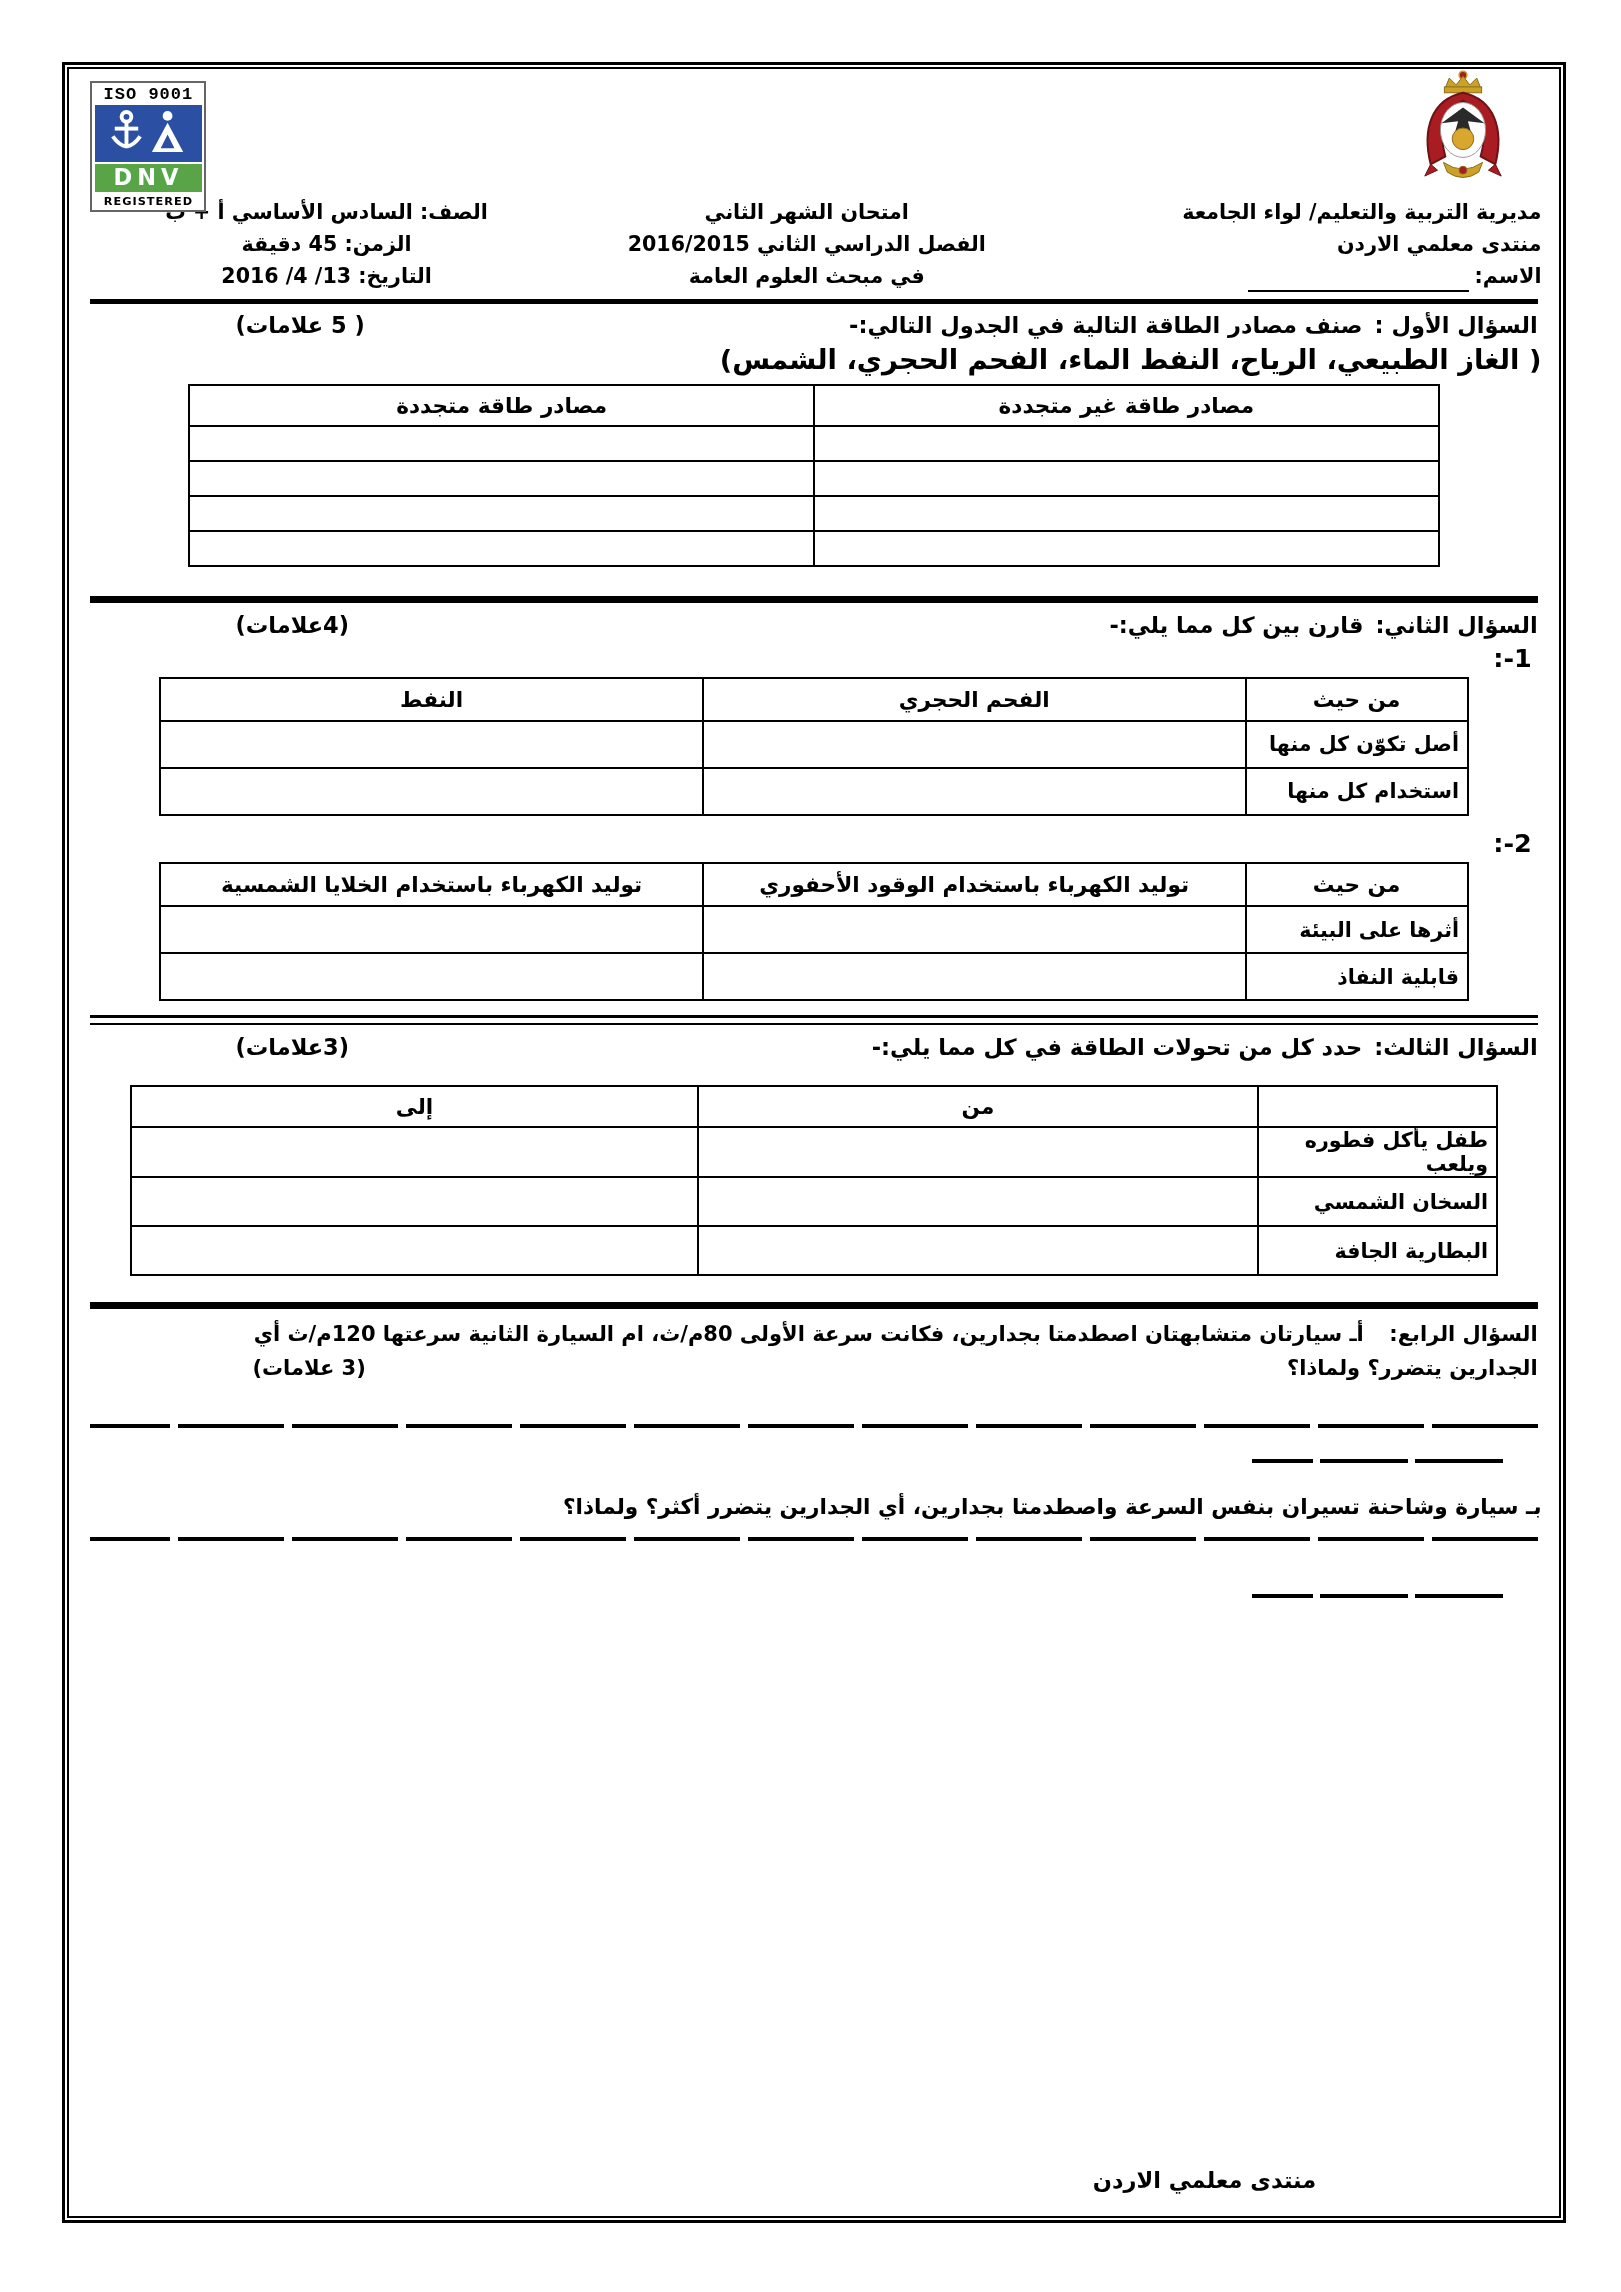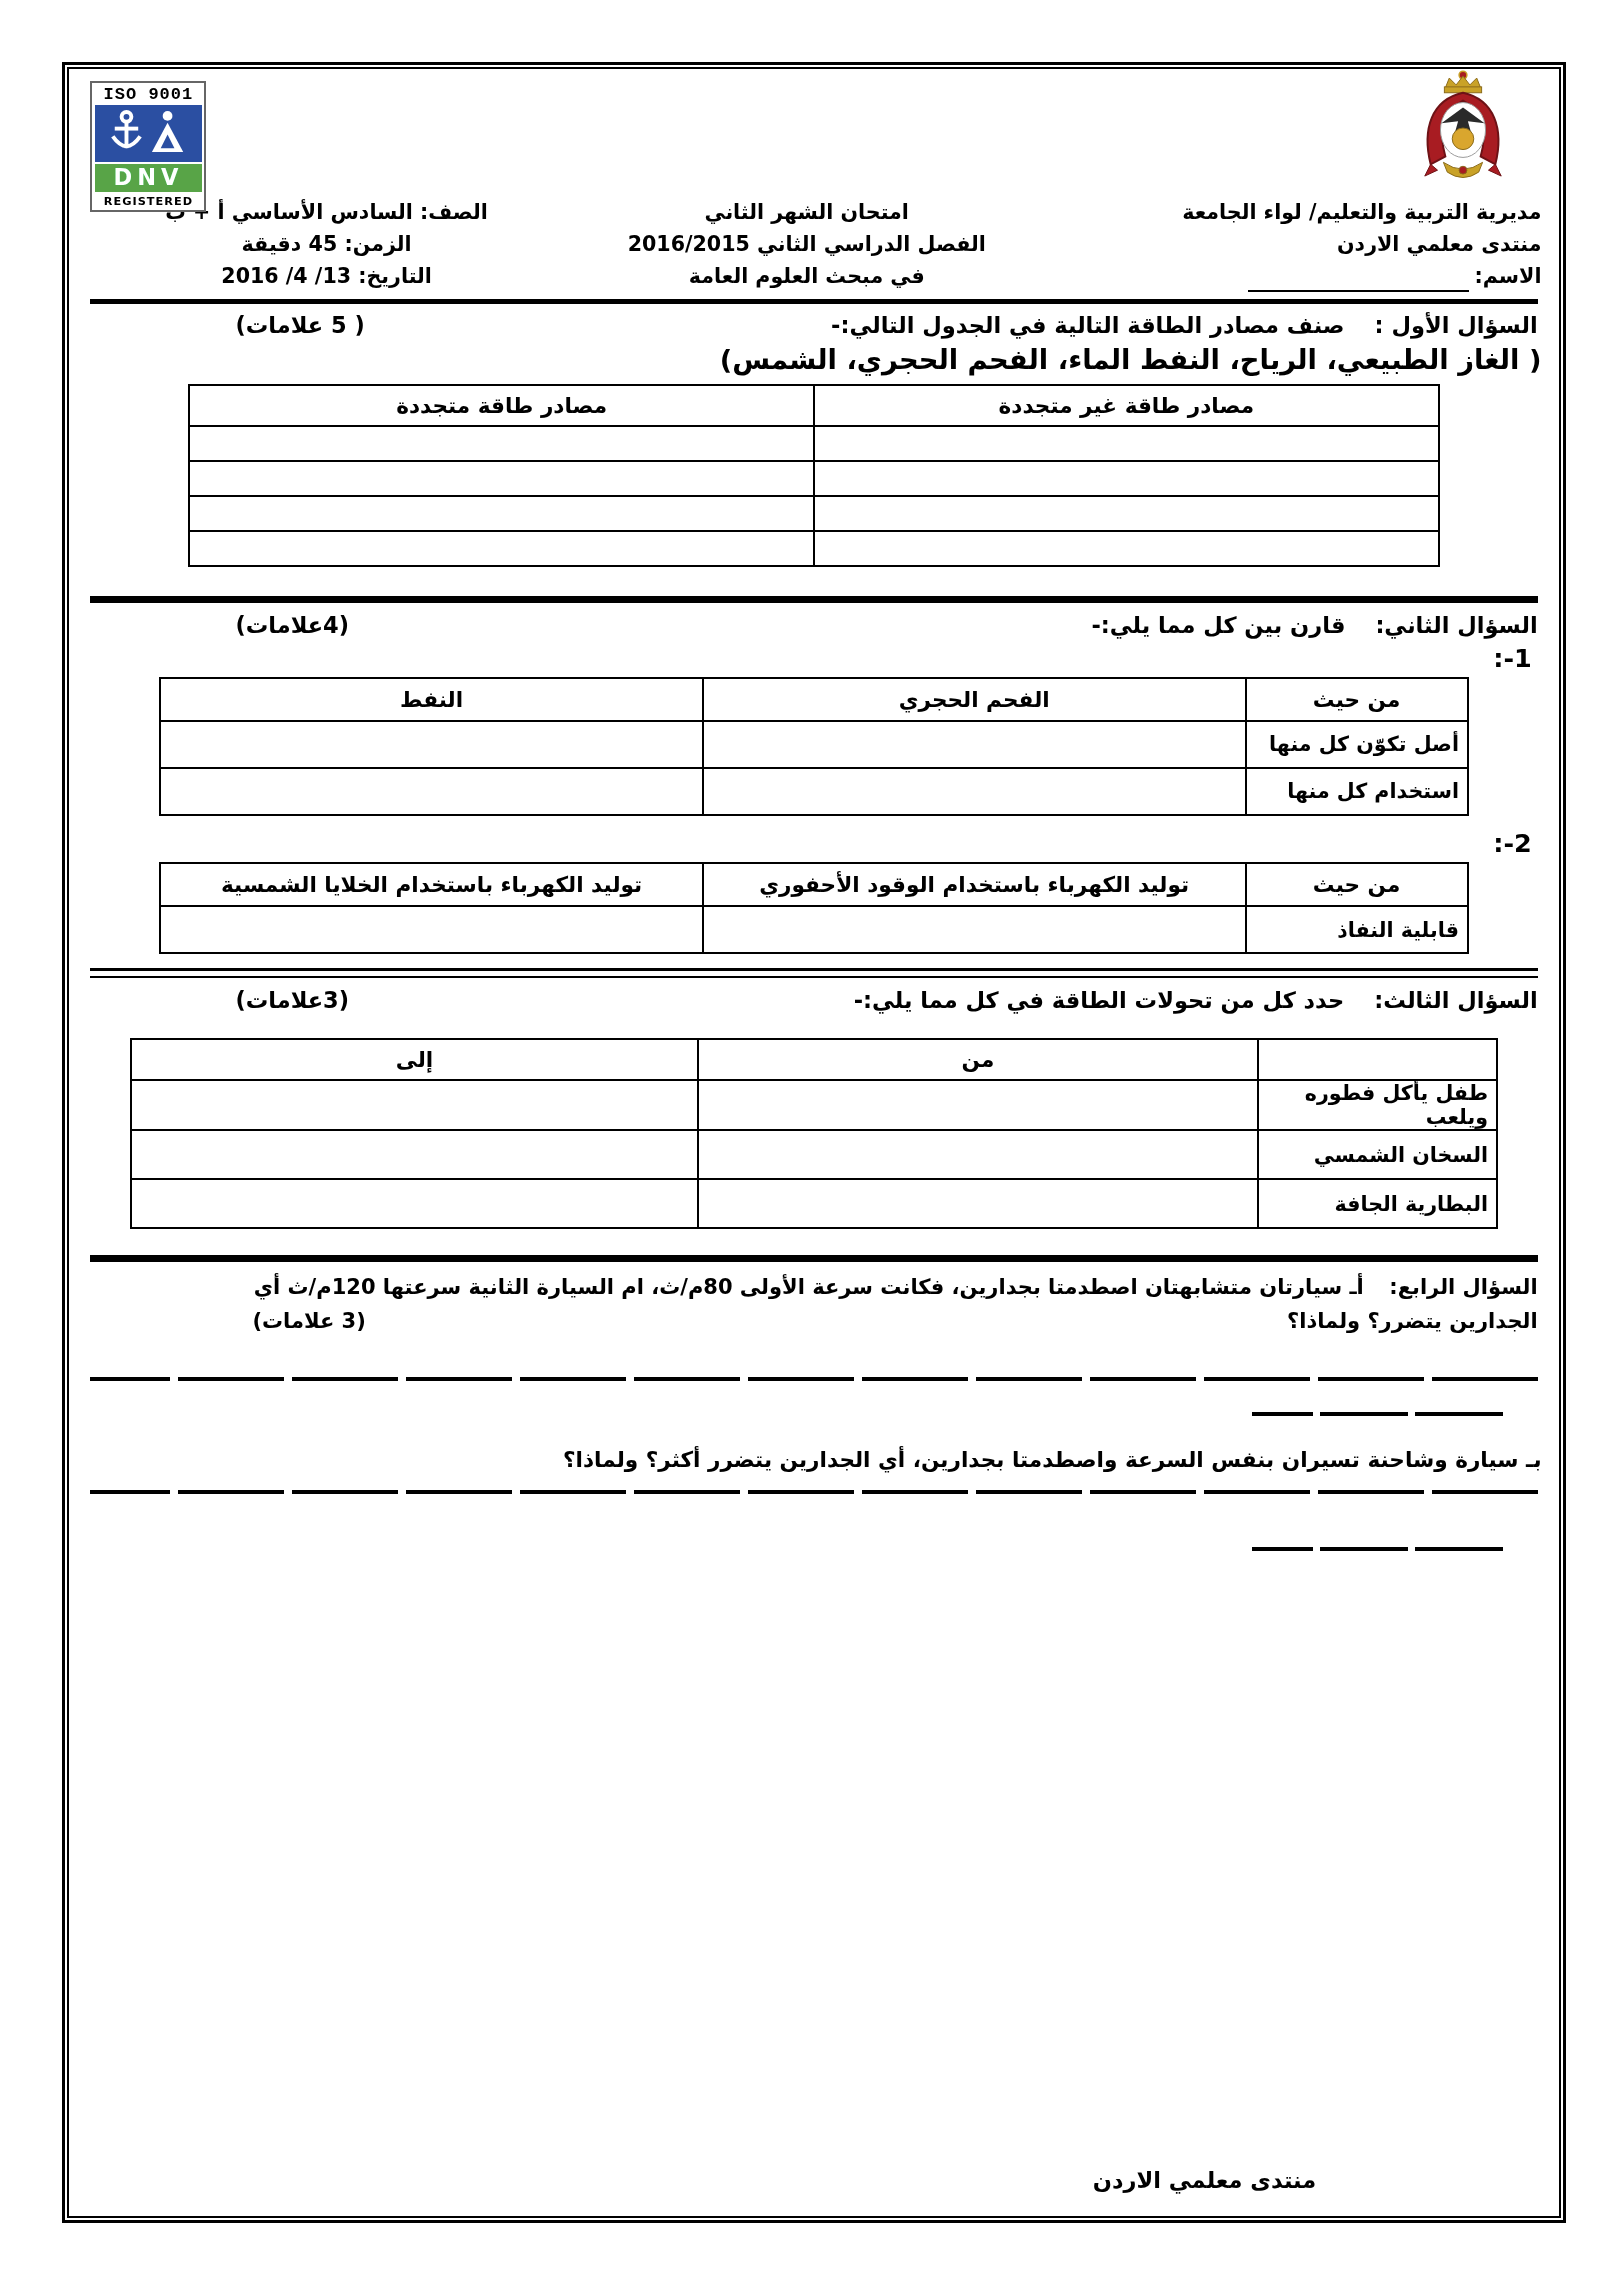--- a/index.html
+++ b/index.html
@@ -27,21 +27,21 @@
   .h-left { flex:0 0 33%; text-align:center; }
   .name-row { display:flex; align-items:flex-end; }
   .name-blank { display:inline-block; width:221px; border-bottom:2.9px solid #000; height:23.5px; margin-right:5.9px; }
 
   .rule { background:#000; margin:0 3.9px; }
   .r5 { height:4.9px; margin-top:6.9px; }
   .r7 { height:6.9px; }
   .rule-double { margin:13.7px 3.9px 0; height:4.9px; border-top:3.9px solid #000; border-bottom:2.9px solid #000; background:transparent; }
 
   .qrow { display:flex; justify-content:space-between; align-items:flex-start; margin:6.9px 3.9px 0; font-size:22.5px; line-height:30px; }
-  .qlabel { margin-left:30px; white-space:nowrap; }
+  .qlabel { margin-left:12px; white-space:nowrap; }
   .qtext { white-space:nowrap; overflow:hidden; }
   .marks { white-space:nowrap; margin-left:145px; }
 
   .sources { text-align:right; font-size:27.4px; margin-top:3.9px; }
 
   table.t { border-collapse:collapse; border:2.9px solid #000; table-layout:fixed; }
   table.t td { border:2px solid #000; padding:0 7.8px; }
   tr.thead td { border-bottom:2.9px solid #000; text-align:center; font-size:21.6px; }
 
   .t1 { width:86%; margin:8.8px auto 0; }
@@ -222,20 +222,25 @@
             <col class="c-a">
             <col class="c-b">
           </colgroup>
         <tbody>
             <tr class="thead">
           <td>من حيث</td>
           <td>توليد الكهرباء باستخدام الوقود الأحفوري</td>
           <td>توليد الكهرباء باستخدام الخلايا الشمسية</td>
         </tr>
         <tr class="body">
+          <td class="lab">أثرها على البيئة</td>
+          <td></td>
+              <td></td>
+        </tr>
+        <tr class="body">
           <td class="lab">قابلية النفاذ</td>
           <td></td>
               <td></td>
         </tr>
       </tbody>
         </table>
 
       <div class="rule-double"></div>
 
       <div class="qrow">

